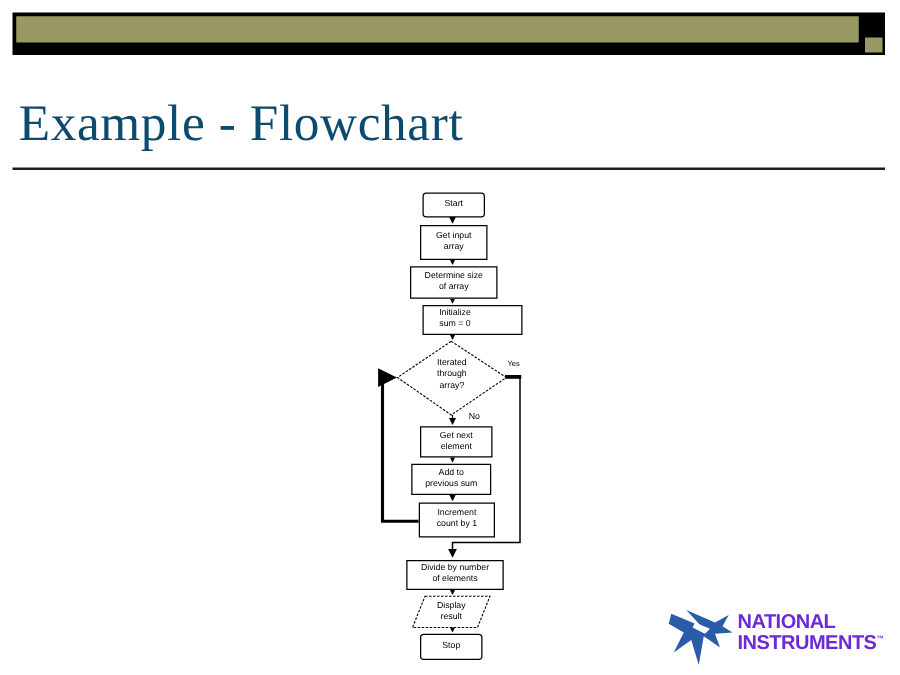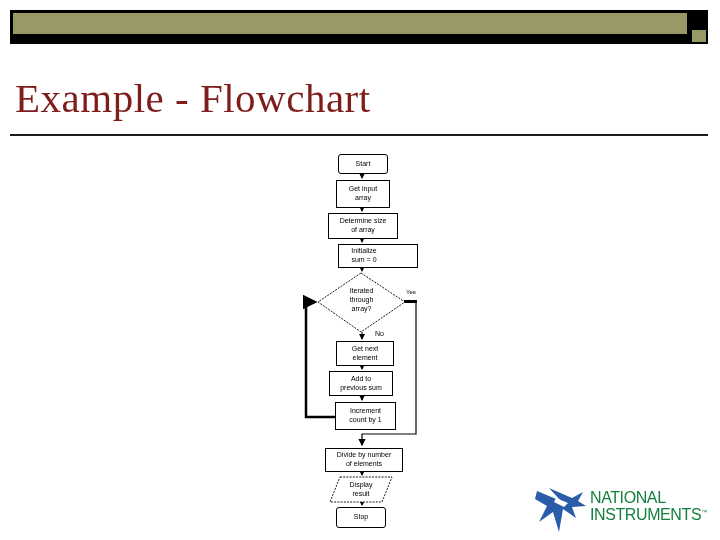--- a/index.html
+++ b/index.html
@@ -6,38 +6,38 @@
   body{font-family:"Liberation Sans",sans-serif;background:#ffffff;}
   .slide{position:relative;width:720px;height:540px;background:#ffffff;overflow:hidden;}
 
   
   .banner-black{position:absolute;left:10px;top:10px;width:698px;height:34px;background:#000000;}
   .banner-olive{position:absolute;left:13px;top:13px;width:674px;height:21px;background:#999966;}
   .banner-square{position:absolute;left:692px;top:30px;width:14px;height:12px;background:#999966;}
 
   
   .title{position:absolute;left:15px;top:74px;font-family:"Liberation Serif",serif;
-         font-size:41px;font-weight:400;color:#7f1d1d;letter-spacing:0.5px;white-space:nowrap;}
+         font-size:41px;font-weight:400;color:#0c4a6e;letter-spacing:0.5px;white-space:nowrap;}
   .title-rule{position:absolute;left:10px;top:134px;width:698px;height:2px;background:#1c1c1c;}
 
   
   .fc-svg{position:absolute;left:0;top:0;width:720px;height:540px;}
   .fc-box{position:absolute;box-sizing:border-box;background:#ffffff;border:1px solid #000000;
           display:flex;flex-direction:column;align-items:center;justify-content:center;
           font-size:7px;line-height:1.25;color:#000000;text-align:center;z-index:2;}
   .fc-rounded{border-radius:3px;}
   .fc-float{position:absolute;font-size:7px;line-height:1.25;color:#000000;text-align:center;z-index:3;}
   .fc-inner{width:50px;text-align:center;}
   .fc-lbl{position:absolute;font-size:6px;color:#000000;z-index:3;}
 
   
   .ni-logo{position:absolute;left:534px;top:484px;width:180px;height:52px;}
   .ni-eagle{position:absolute;left:0;top:2px;}
-  .ni-text{position:absolute;left:56px;top:6px;font-weight:400;font-size:16px;line-height:15px;
-           letter-spacing:-0.4px;color:#15803d;white-space:nowrap;}
+  .ni-text{position:absolute;left:56px;top:6px;font-weight:700;font-size:16px;line-height:15px;
+           letter-spacing:-0.4px;color:#6d28d9;white-space:nowrap;}
   .ni-tm{font-size:6px;vertical-align:6px;letter-spacing:0;}
 </style>
 </head>
 <body>
 
 <div class="slide">
 
   <div class="banner-black"></div>
   <div class="banner-olive"></div>
   <div class="banner-square"></div>

